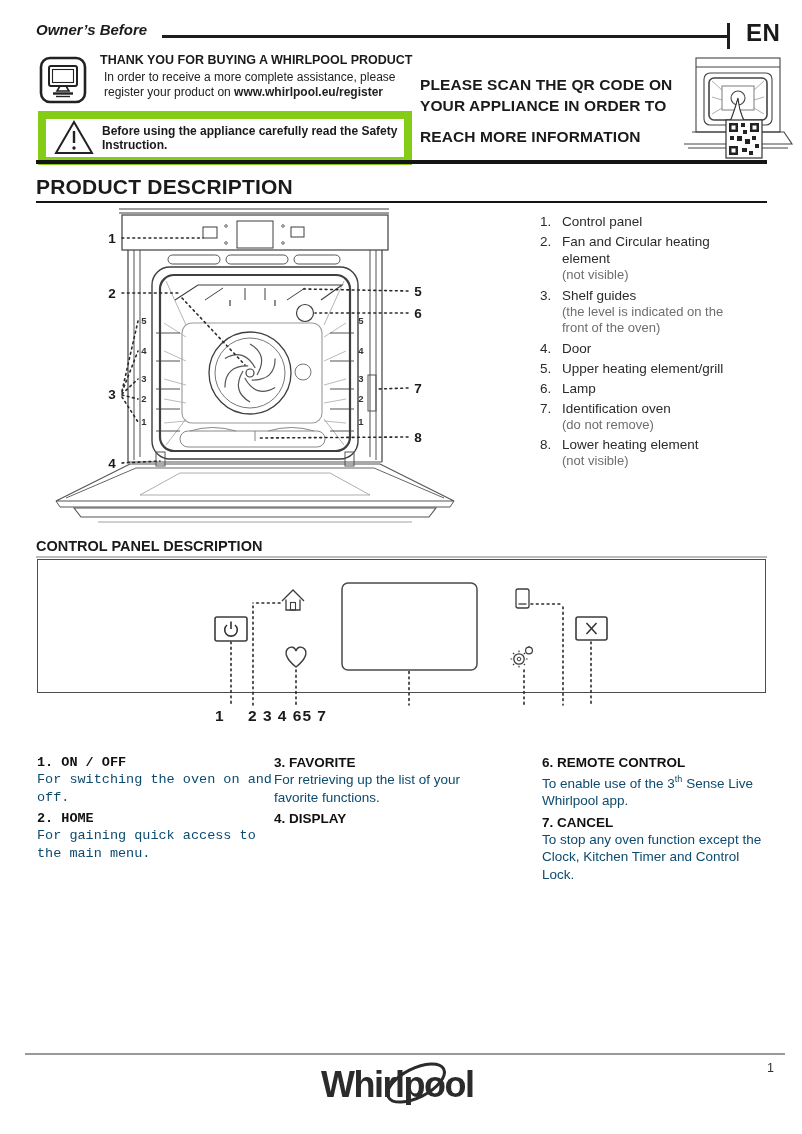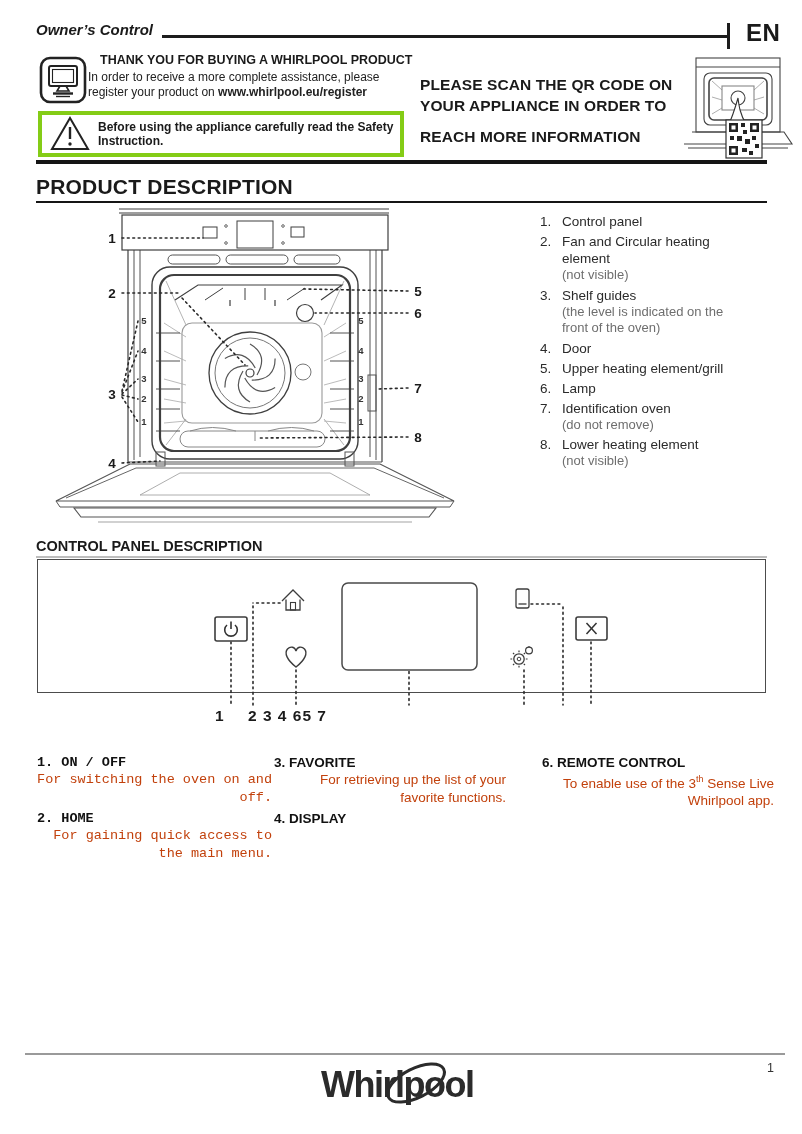--- a/index.html
+++ b/index.html
@@ -6,24 +6,24 @@
   .page{position:relative;width:802px;height:1134px;background:#fff;overflow:hidden;
         font-family:"Liberation Sans",sans-serif;color:#1a1a1a;}
   .abs{position:absolute;}
   
   .doc-title{left:36px;top:21px;font-size:15px;font-weight:bold;font-style:italic;}
   .header-rule{left:162px;top:35px;width:565px;height:2.5px;background:#1d1d1d;}
   .header-tick{left:727px;top:23px;width:2.5px;height:26px;background:#1d1d1d;}
   .lang-badge{left:746px;top:19px;font-size:24px;font-weight:bold;letter-spacing:.5px;}
   
   .reg-title{left:100px;top:53px;font-size:12.5px;font-weight:bold;}
-  .reg-line{left:88px;font-size:12px;color:#222;}
+  .reg-line{left:104px;font-size:12px;color:#222;}
   .reg-line b{font-weight:bold;}
   
-  .warn-box{left:38px;top:111px;width:358px;height:38px;border:4px solid #84cc16;
+  .warn-box{left:38px;top:111px;width:358px;height:38px;border:8px solid #84cc16;
             background:#fff;display:flex;align-items:center;}
   .warn-text{font-size:12px;font-weight:bold;width:300px;line-height:14.5px;margin-left:8px;}
   
   .qr-line{left:420px;font-size:15.5px;font-weight:bold;letter-spacing:.1px;}
   
   .thick-rule{left:36px;top:160px;width:731px;height:3.5px;background:#151515;}
   .pd-heading{left:36px;top:175px;font-size:21px;font-weight:bold;letter-spacing:.2px;}
   .pd-rule{left:36px;top:201px;width:731px;height:2px;background:#151515;}
   .cp-heading{left:36px;top:538px;font-size:14.5px;font-weight:bold;}
   .cp-rule{left:36px;top:556px;width:731px;height:1.5px;background:#bdbdbd;}
@@ -37,33 +37,33 @@
   
   .panel-box{left:37px;top:559px;width:727px;height:132px;border:1.5px solid #4c4c4c;background:#fff;}
   .num-first{left:215px;top:707px;font-size:15.5px;font-weight:bold;}
   .num-rest{left:248px;top:707px;font-size:15.5px;font-weight:bold;letter-spacing:1px;white-space:pre;}
   
   .func-col{top:755px;}
   .fc1{left:37px;width:235px;font-family:Liberation Mono, monospace;}
   .fc2{left:274px;width:232px;}
   .fc3{left:542px;width:232px;}
   .func-title{font-size:13.5px;font-weight:bold;color:#111;margin-bottom:1px;}
-  .func-desc{font-size:13.5px;color:#c2410c;line-height:17.5px;margin-bottom:5px;text-align:right;}
+  .func-desc{font-size:13.5px;color:#0c4a6e;line-height:17.5px;margin-bottom:5px;}
   .func-desc sup{font-size:9px;}
   
   .footer-rule{left:25px;top:1053px;width:760px;height:1.5px;background:#9a9a9a;}
   .page-num{left:767px;top:1061px;font-size:12.5px;color:#333;}
   svg text{font-family:"Liberation Sans",sans-serif;}
 </style>
 </head>
 <body>
 
 <div class="page">
 
-  <div class="abs doc-title">Owner’s Control</div>
+  <div class="abs doc-title">Owner’s Before</div>
   <div class="abs header-rule"></div>
   <div class="abs header-tick"></div>
   <div class="abs lang-badge">EN</div>
 
   <svg class="abs" style="left:39px;top:56px;" width="48" height="48" viewBox="0 0 48 48">
     <rect x="2" y="2" width="44" height="44" rx="9" fill="none" stroke="#222" stroke-width="2.6"></rect>
     <rect x="10" y="10" width="28" height="20" rx="2" fill="none" stroke="#222" stroke-width="2"></rect>
     <rect x="13.5" y="13.5" width="21" height="13" fill="none" stroke="#222" stroke-width="1.1"></rect>
     <path d="M21,30 L18,35 H30 L27,30" fill="none" stroke="#222" stroke-width="1.6"></path>
     <line x1="14" y1="37.5" x2="34" y2="37.5" stroke="#222" stroke-width="2.4"></line>
@@ -376,20 +376,24 @@
     </div>
     <div>
       <div class="func-title">4. DISPLAY</div>
     </div>
   </div>
   <div class="abs func-col fc3">
     <div>
       <div class="func-title">6. REMOTE CONTROL</div>
       <div class="func-desc"><span>To enable use of the 3</span><sup>th</sup><span> Sense Live Whirlpool app.</span></div>
     </div>
+    <div>
+      <div class="func-title">7. CANCEL</div>
+      <div class="func-desc">To stop any oven function except the Clock, Kitchen Timer and Control Lock.</div>
+    </div>
   </div>
 
   <div class="abs footer-rule"></div>
   <svg class="abs" style="left:318px;top:1056px;" width="180" height="64" viewBox="0 0 180 64">
     <ellipse cx="98" cy="27" rx="31" ry="14.5" fill="none" stroke="#2b2b2b" stroke-width="3" transform="rotate(-27 98 27)"></ellipse>
     <text x="3" y="41" font-size="36" font-weight="bold" letter-spacing="-1.5" fill="#2b2b2b">Whirlpool</text>
   </svg>
   <div class="abs page-num">1</div>
 
 </div>

